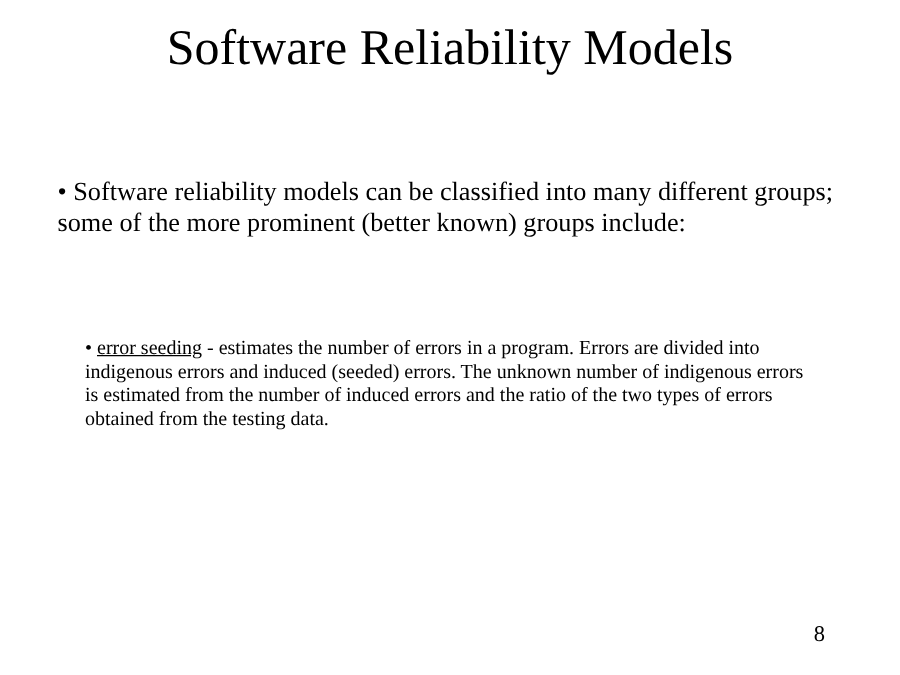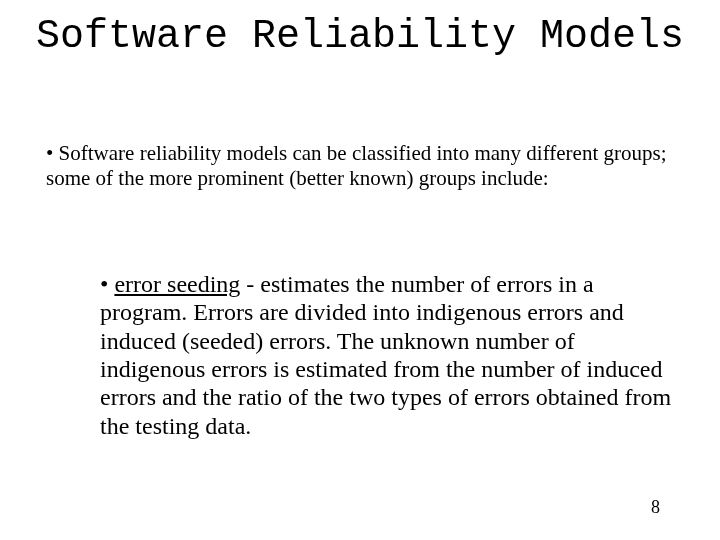--- a/index.html
+++ b/index.html
@@ -20,36 +20,35 @@
   }
   .title {
     position: absolute;
     top: 14px;
     left: 0;
     width: 720px;
     text-align: center;
     font-size: 40px;
     font-weight: 400;
     letter-spacing: 0px;
-    font-family: Liberation Mono, monospace;
   }
   .para1 {
     position: absolute;
     top: 141px;
     left: 46px;
     width: 628px;
     font-size: 21px;
     line-height: 1.18;
   }
   .para2 {
     position: absolute;
     top: 270px;
-    left: 100px;
+    left: 68px;
     width: 576px;
-    font-size: 24px;
+    font-size: 16px;
     line-height: 1.18;
   }
   .term {
     text-decoration: underline;
   }
   .page-num {
     position: absolute;
     bottom: 22px;
     right: 60px;
     font-size: 18px;

